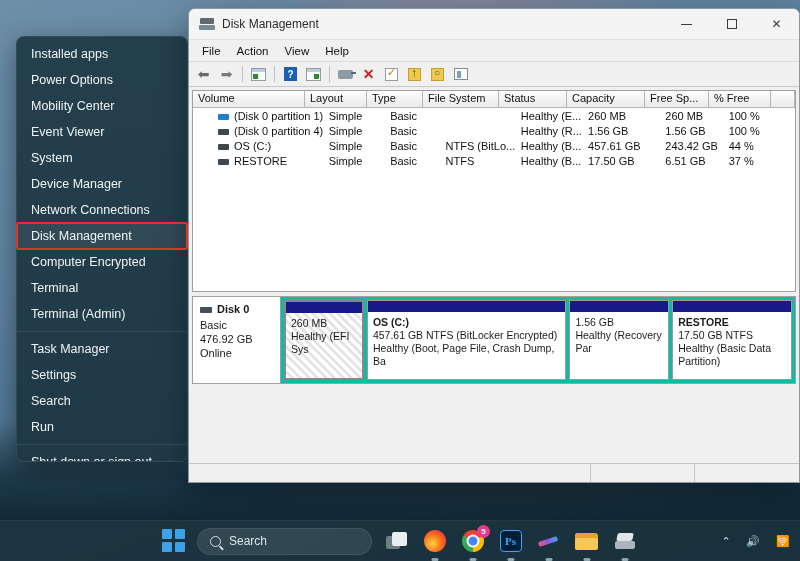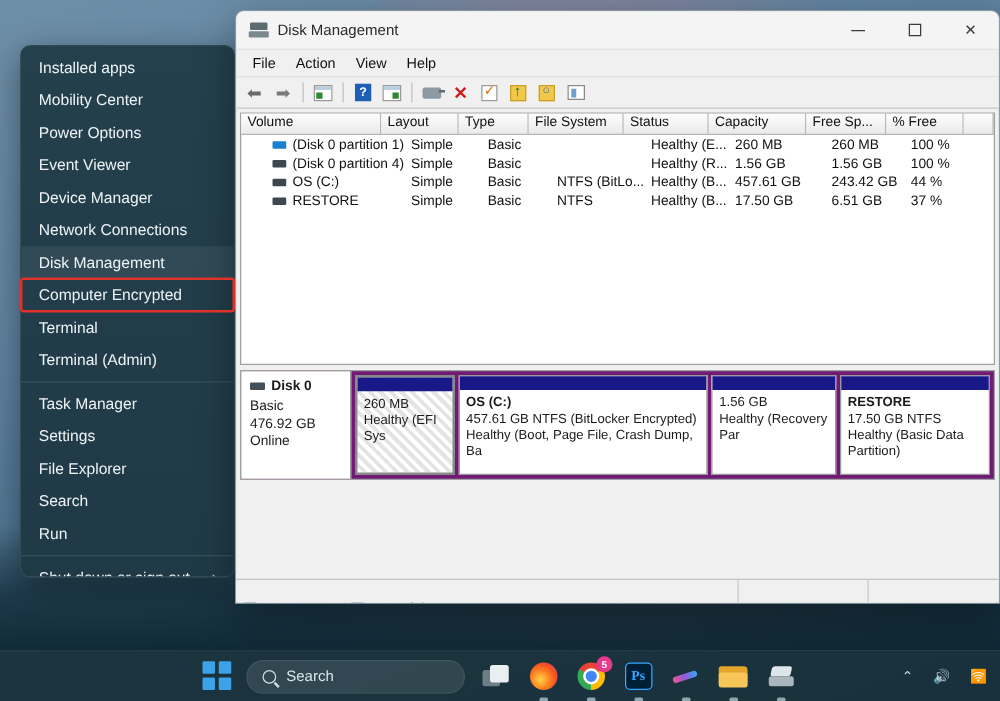--- a/index.html
+++ b/index.html
@@ -174,21 +174,21 @@
     display: inline-block; width: 11px; height: 6px;
     border-radius: 1px; margin-right: 5px; vertical-align: middle;
   }
   .c0 { width: 112px; } .c1 { width: 62px; } .c2 { width: 56px; }
   .c3 { width: 76px; } .c4 { width: 68px; } .c5 { width: 78px; }
   .c6 { width: 64px; } .c7 { width: 62px; } .c8 { flex: 1; }
 
   .splitter { height: 4px; background: #f0f0f0; }
 
   
-  .disk-wrap { margin: 0 3px; background: #701a75; border: 1px solid #a0a0a0; height: 88px; display: flex; }
+  .disk-wrap { margin: 0 3px; background: #14b8a6; border: 1px solid #a0a0a0; height: 88px; display: flex; }
   .disk-info {
     width: 88px; border-right: 1px solid #9a9a9a;
     padding: 6px 7px; font-size: 11px; background: #fff;
   }
   .disk-info .dtitle { font-weight: bold; font-size: 11px; margin-bottom: 3px; }
   .disk-info .dtitle .dico {
     display:inline-block; width: 12px; height: 6px; background: #41505a;
     border-radius: 1px; margin-right: 5px; vertical-align: middle;
   }
   .disk-info .dline { line-height: 14px; }
@@ -287,33 +287,33 @@
 </head>
 <body>
 
 <div class="wp-blob3"></div>
 <div class="wp-blob1"></div>
 <div class="wp-blob2"></div>
 <div class="desktop-dark"></div>
 
 <div class="winx">
   <div class="winx-item"><span>Installed apps</span></div>
+  <div class="winx-item"><span>Power Options</span></div>
   <div class="winx-item"><span>Mobility Center</span></div>
-  <div class="winx-item"><span>Power Options</span></div>
   <div class="winx-item"><span>Event Viewer</span></div>
+  <div class="winx-item"><span>System</span></div>
   <div class="winx-item"><span>Device Manager</span></div>
   <div class="winx-item"><span>Network Connections</span></div>
   <div class="winx-item hover"><span>Disk Management</span></div>
   <div class="winx-item"><span>Computer Encrypted</span></div>
   <div class="winx-item"><span>Terminal</span></div>
   <div class="winx-item"><span>Terminal (Admin)</span></div>
   <div class="winx-sep"></div>
   <div class="winx-item"><span>Task Manager</span></div>
   <div class="winx-item"><span>Settings</span></div>
-  <div class="winx-item"><span>File Explorer</span></div>
   <div class="winx-item"><span>Search</span></div>
   <div class="winx-item"><span>Run</span></div>
   <div class="winx-sep"></div>
   <div class="winx-item">
     <span>Shut down or sign out</span>
     <span class="chev">›</span>
   </div>
   <div class="winx-item"><span>Desktop</span></div>
 </div>
 <div class="redbox"></div>

